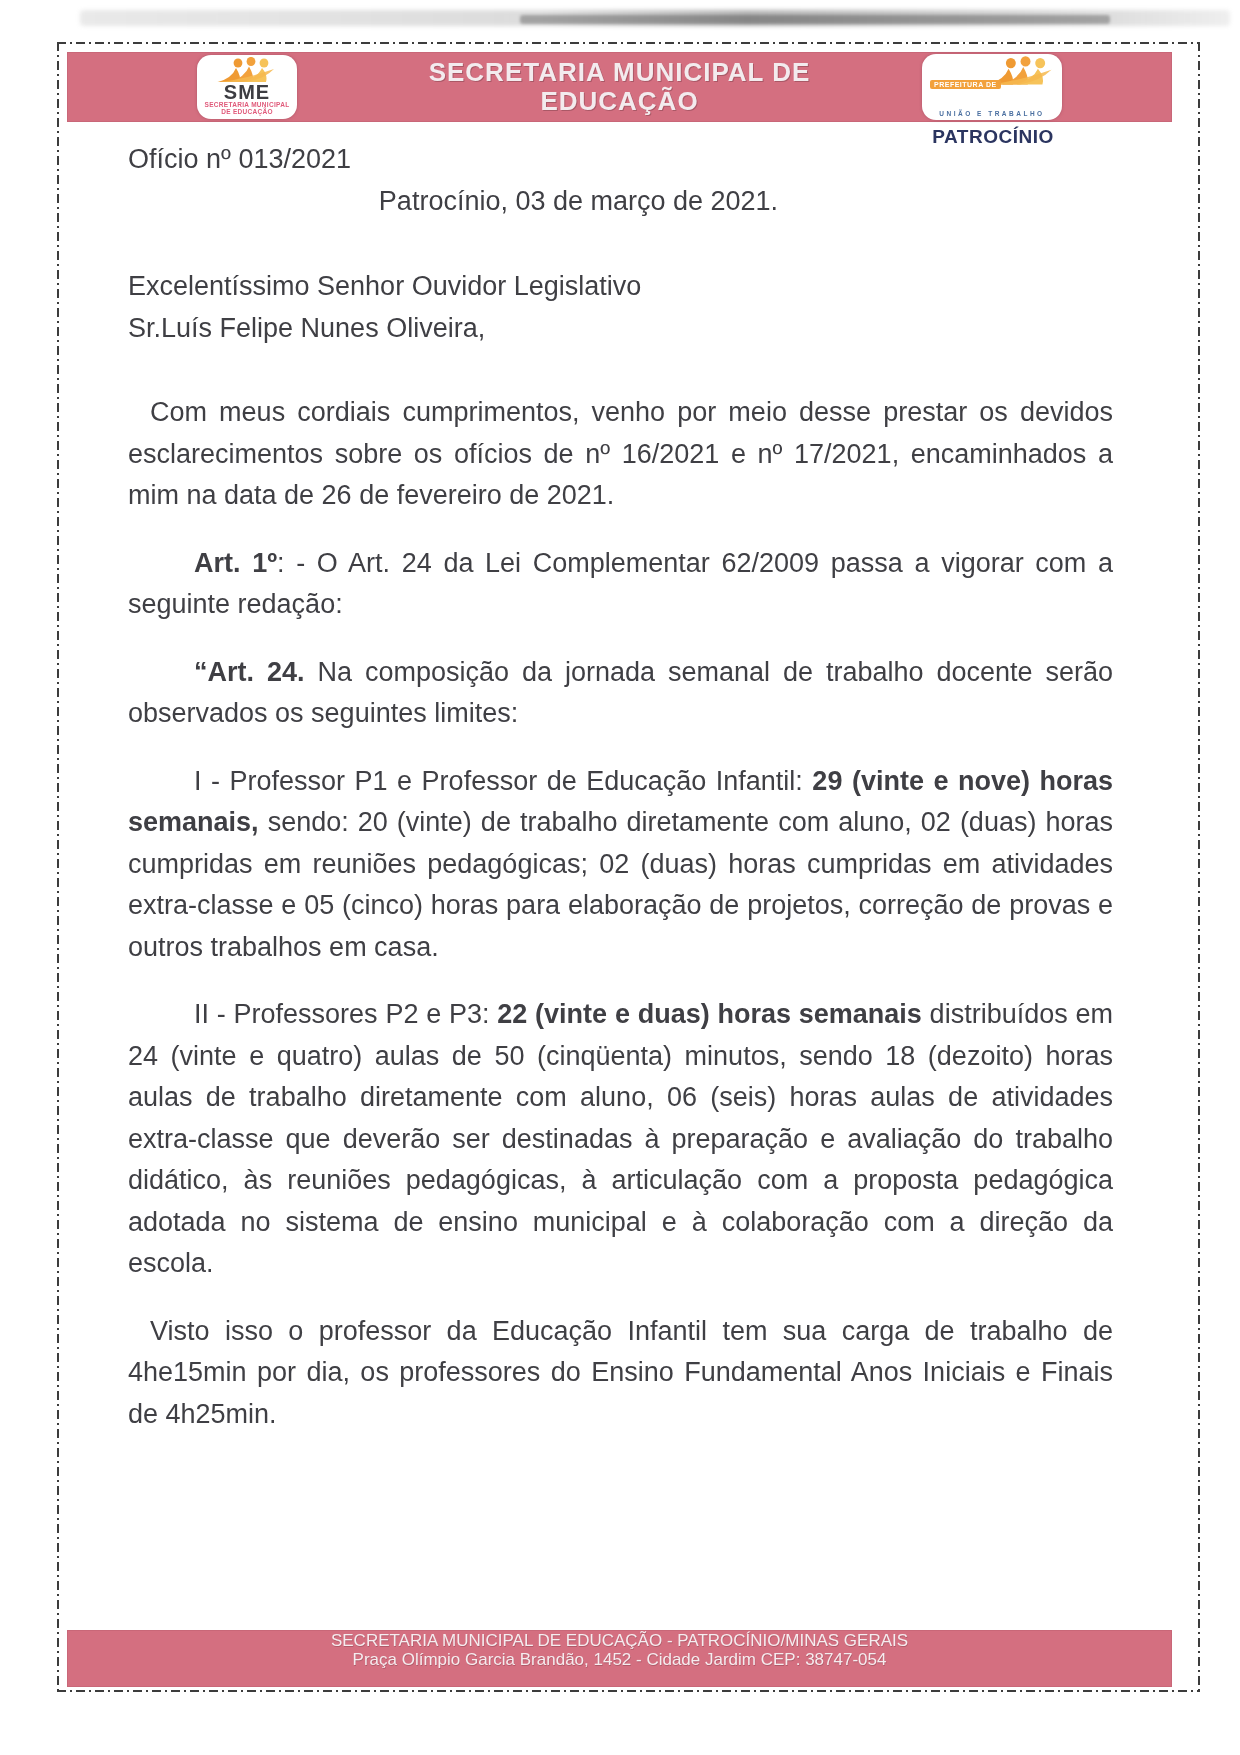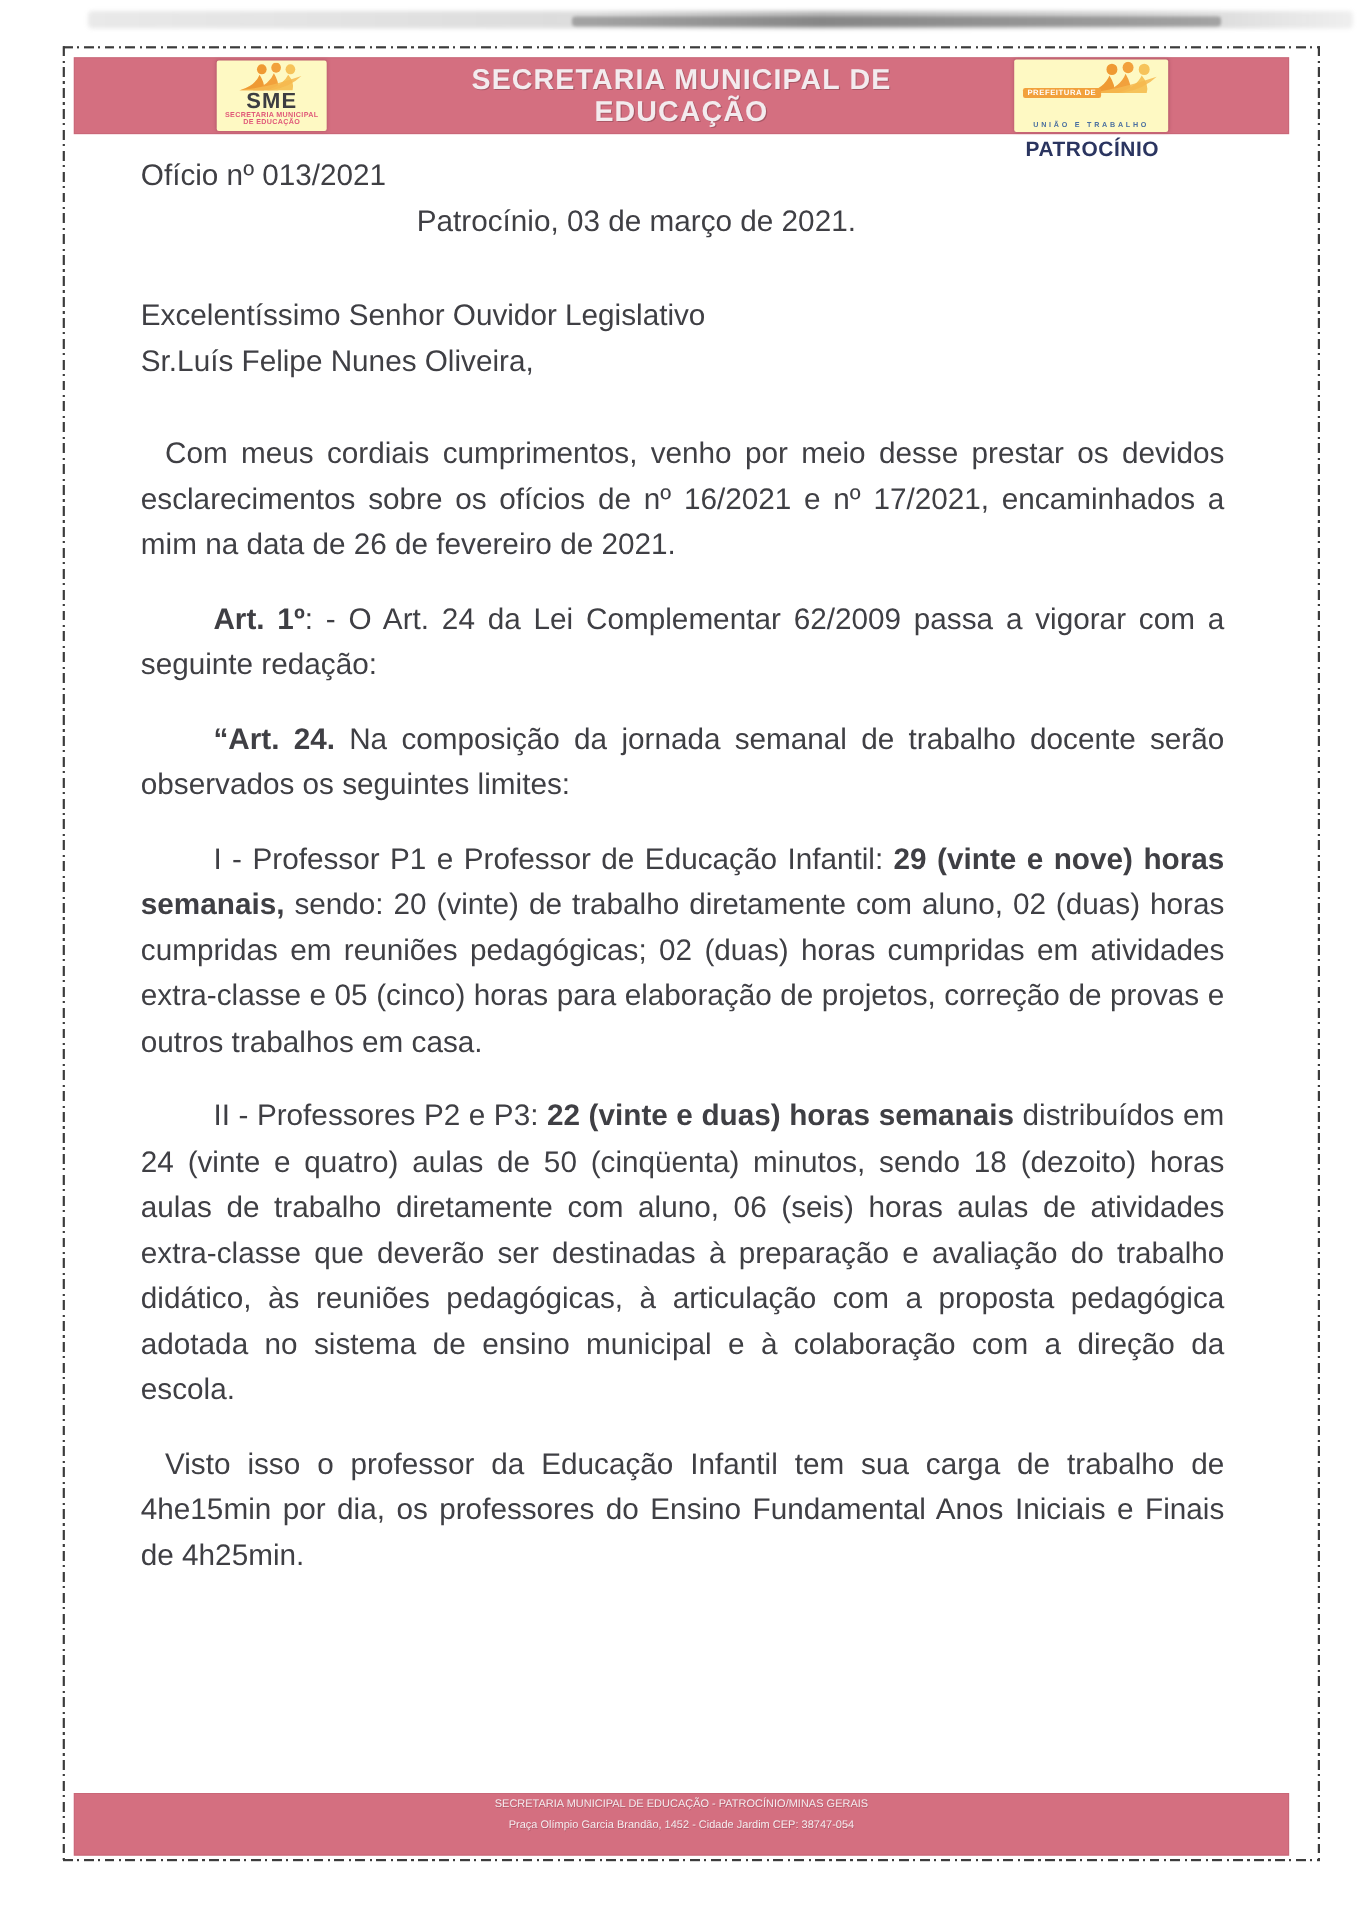--- a/index.html
+++ b/index.html
@@ -56,21 +56,21 @@
     box-shadow:0 0 0 1px rgba(180,90,105,.35) inset;
   }
   .banner-title{
     position:absolute; left:0; right:0; top:6px;
     text-align:center; font-weight:bold; font-size:26px; line-height:29px;
     color:#f3ebee; letter-spacing:1px;
     text-shadow:1px 1px 0 rgba(120,60,70,.45);
   }
 
   .logo-card{
-    background:#fef9c3; border-radius:2px;
+    background:#ffffff; border-radius:14px;
     display:flex; flex-direction:column; align-items:center; justify-content:flex-start;
     box-shadow:0 0 3px rgba(140,60,75,.5);
   }
   .sme-card{ width:100px; height:64px; margin-left:130px; padding-top:2px; }
   .sme-acronym{ font-weight:bold; font-size:20px; line-height:18px; color:#3d3d42; letter-spacing:1px; }
   .sme-caption{ font-size:6.5px; line-height:7px; font-weight:bold; color:var(--logo-pink); text-align:center; letter-spacing:.3px; }
 
   .city-card{ width:140px; height:66px; margin-left:auto; margin-right:110px; position:relative; padding-top:2px; }
   .city-figures{ position:absolute; right:6px; top:2px; }
   .city-pref{
@@ -103,21 +103,21 @@
   .para .bold{ font-weight:bold; }
   .indent-sm{ text-indent:22px; }
   .indent-md{ text-indent:40px; }
   .indent-lg{ text-indent:66px; }
 
   
   .footer{
     margin:auto 28px 5px 10px; height:57px;
     background:var(--banner-pink);
     color:#f6ecef; text-align:center;
-    font-size:10px; line-height:18.5px; padding-top:2px;
+    font-size:17px; line-height:18.5px; padding-top:2px;
     text-shadow:.5px .5px 0 rgba(120,60,70,.4);
     box-shadow:0 0 0 1px rgba(180,90,105,.35) inset;
   }
 
   svg{ display:block; }
 </style>
 </head>
 <body>
 
 <div class="smudge-a"></div>

